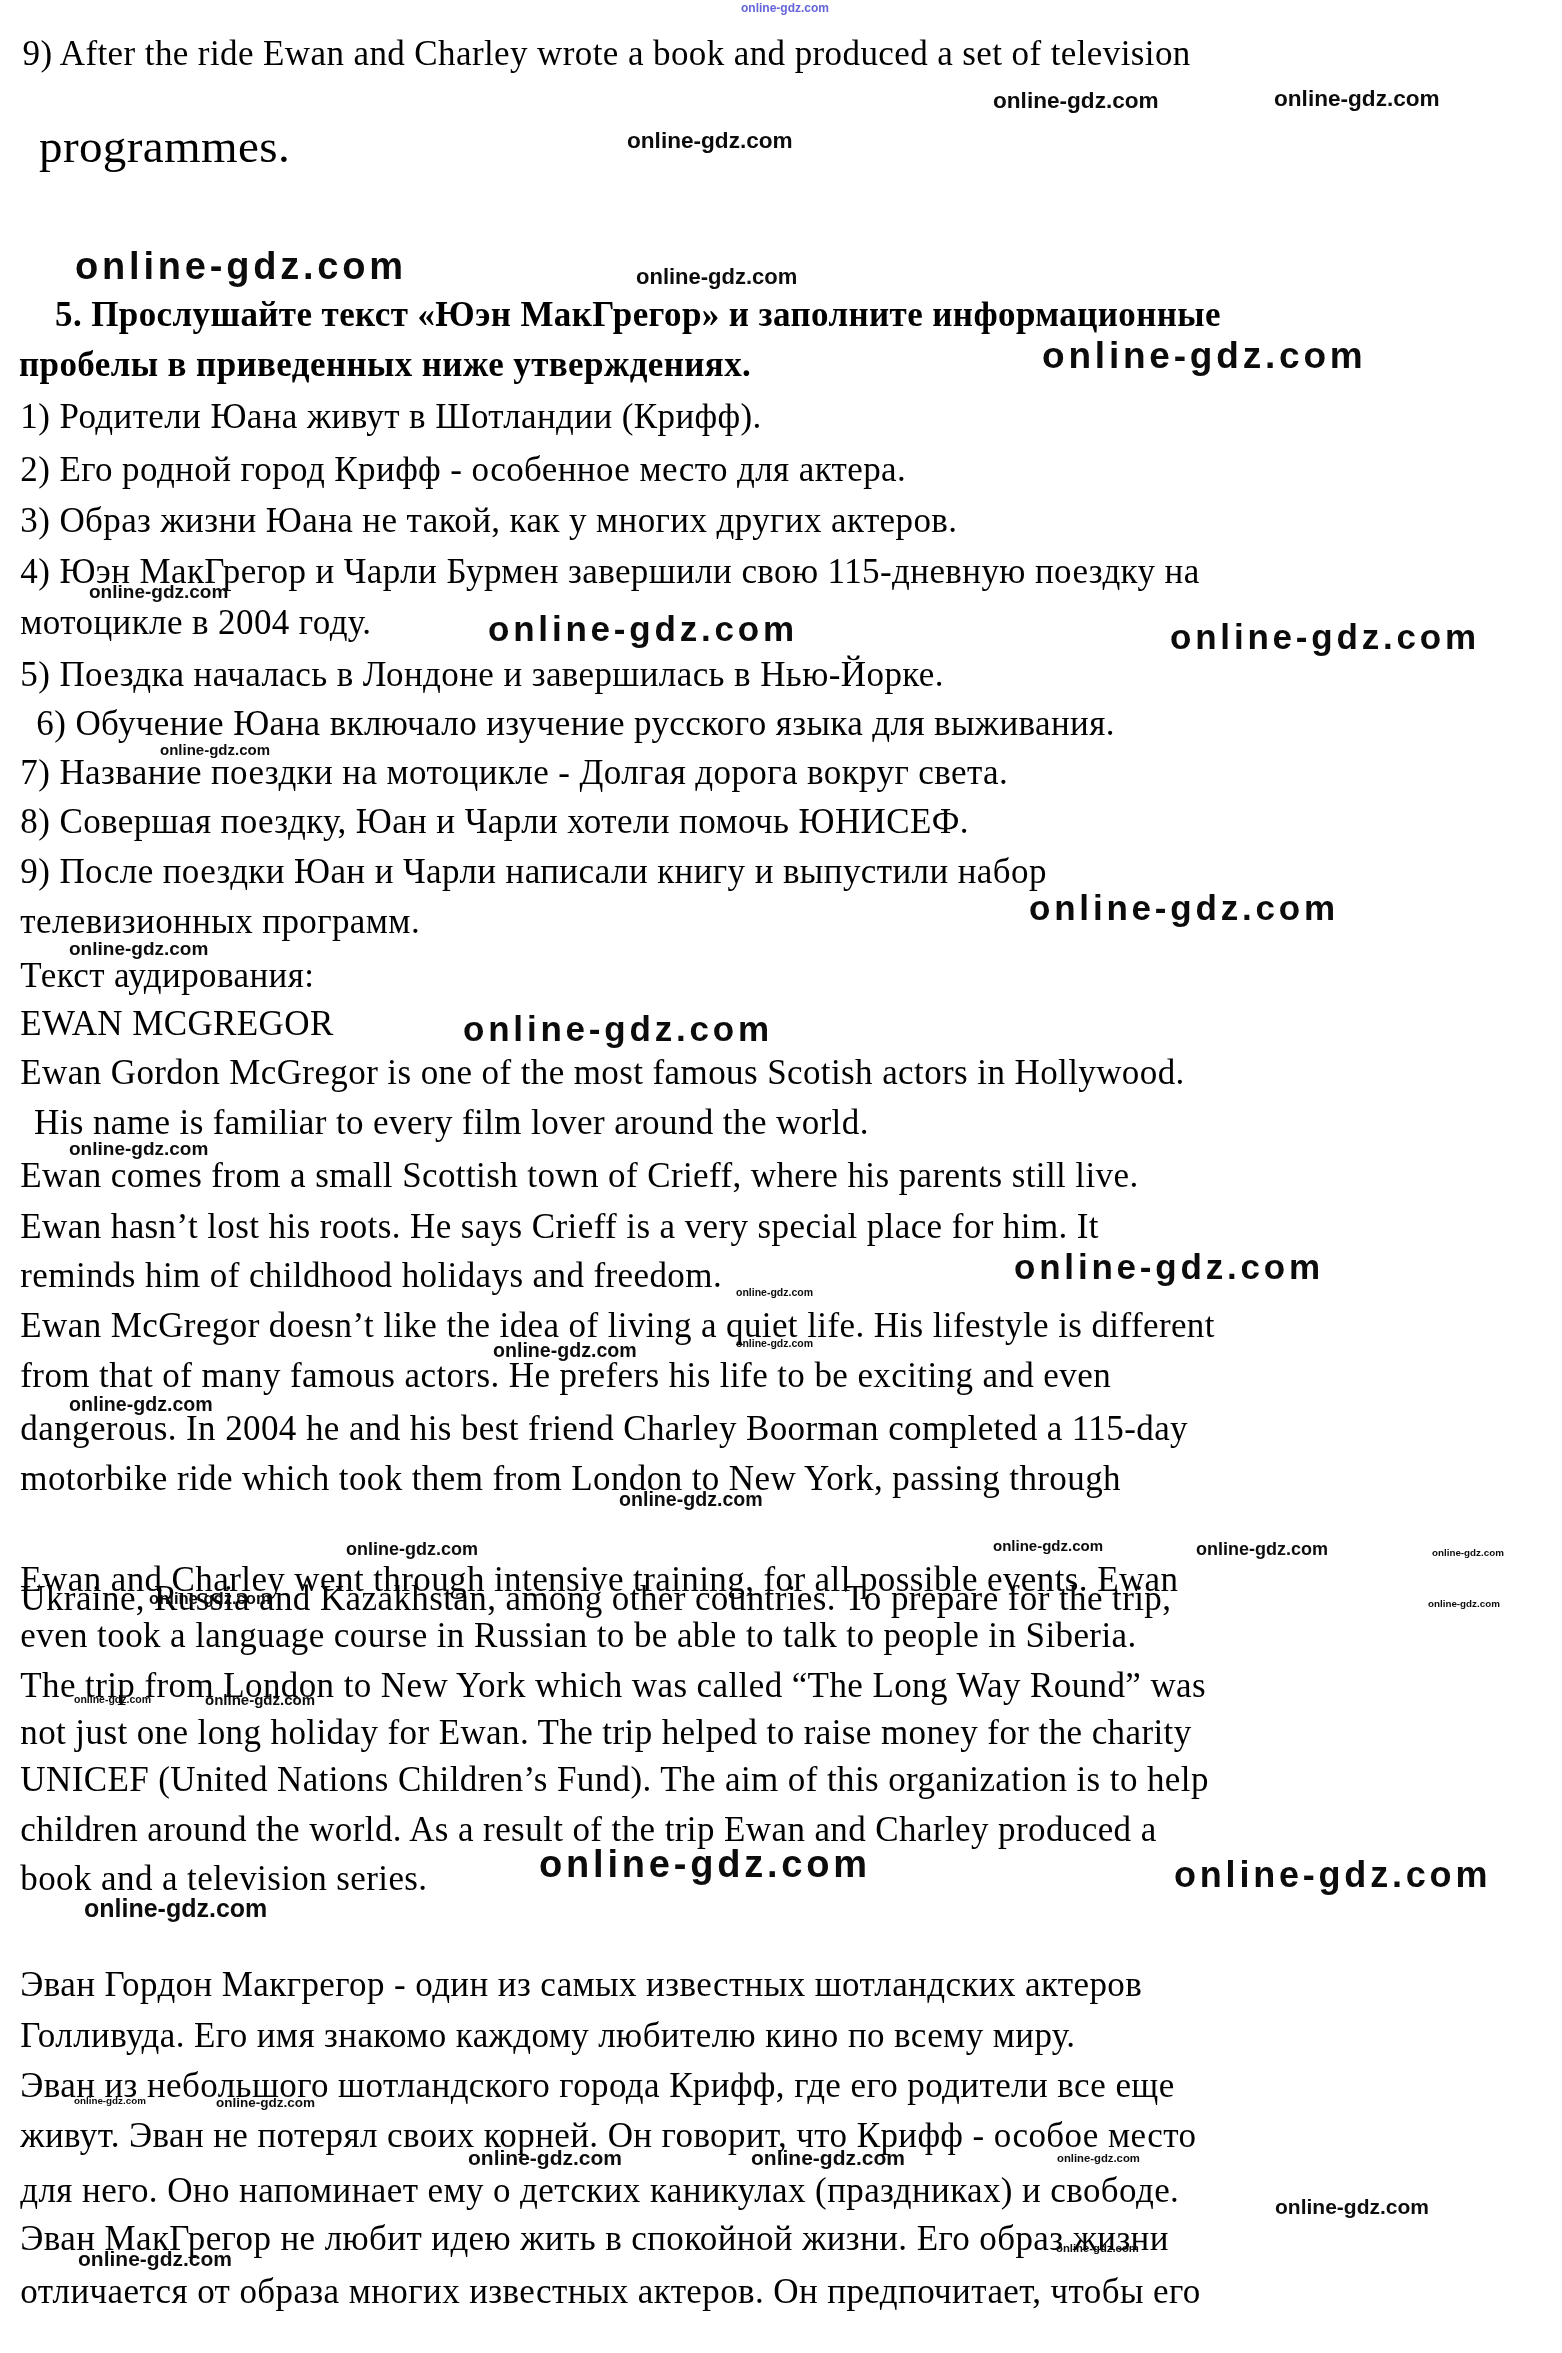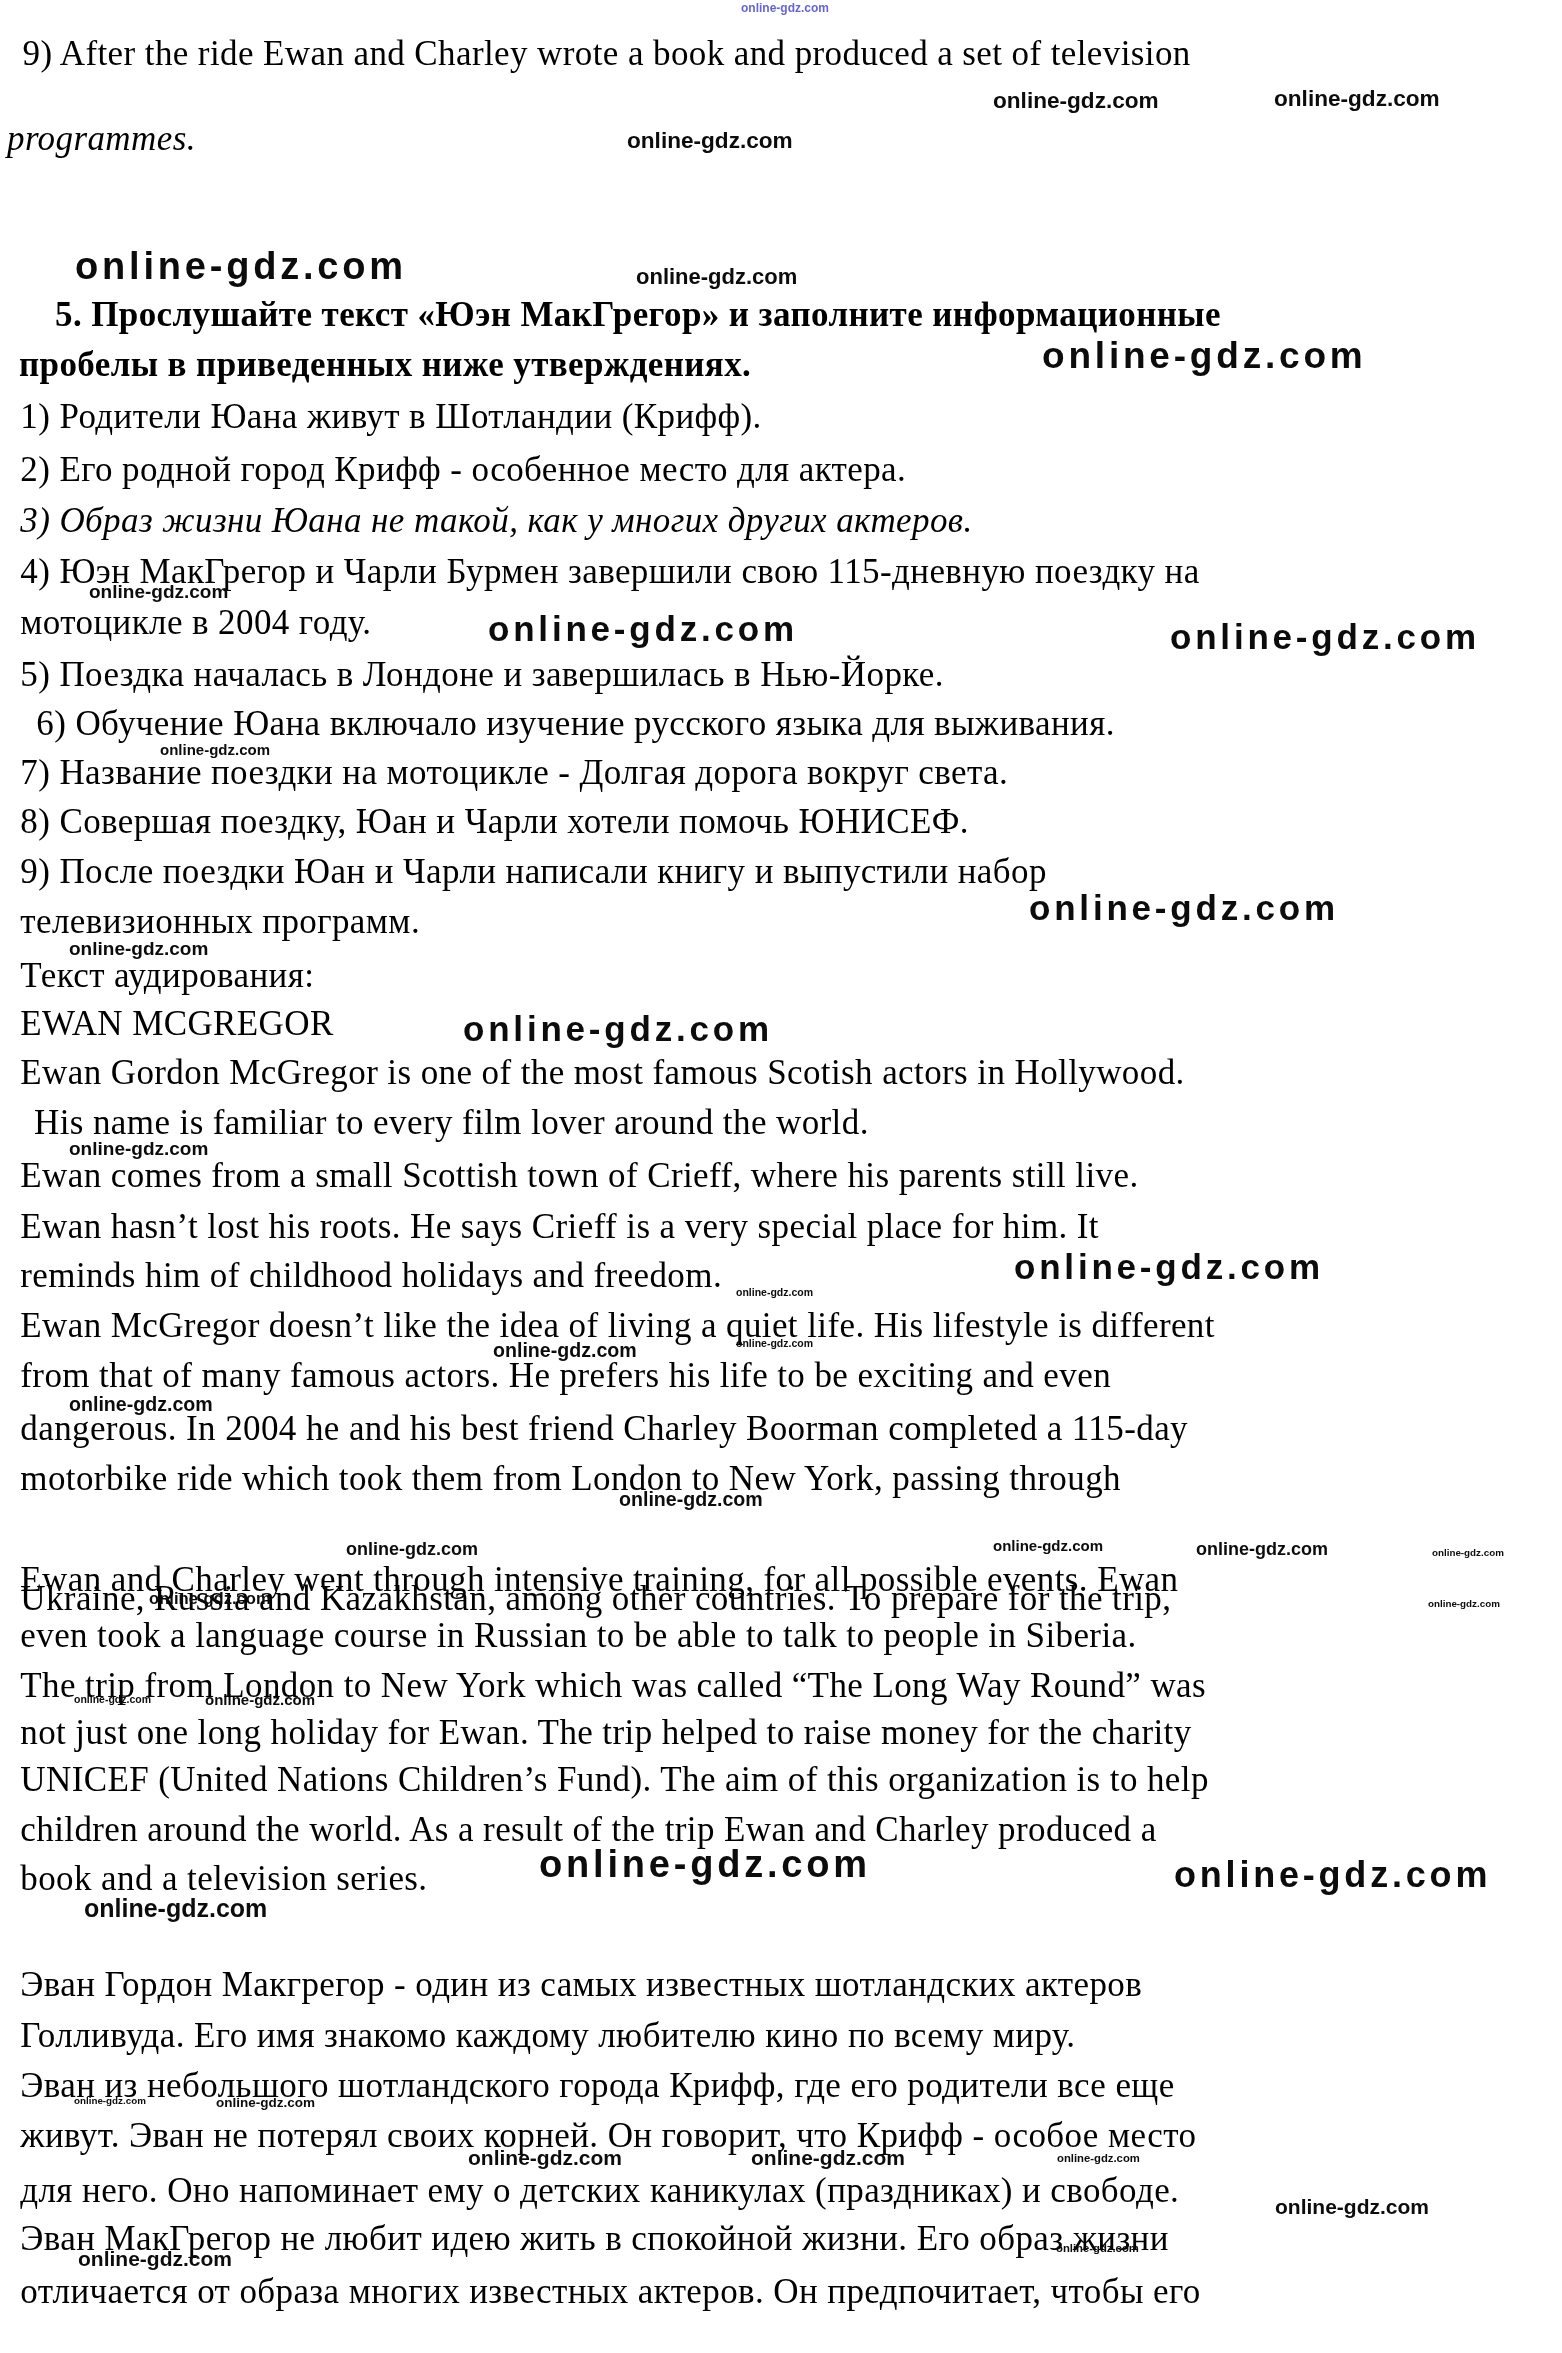--- a/index.html
+++ b/index.html
@@ -28,30 +28,30 @@
     line-height: 1.05;
   }
   .wm.blue { color: #5353d6; opacity: 0.9; }
 </style>
 </head>
 <body>
 
 <div class="page">
   <div>
       <div class="line" style="font-size: 35px; left: 22.6px; top: 34px;">9) After the ride Ewan and Charley wrote a book and produced a set of television</div>
-      <div class="line" style="font-size: 35px; left: 7px; top: 119px; font-style: italic;">programmes.</div>
+      <div class="line" style="font-size: 47px; left: 39px; top: 119px;">programmes.</div>
     </div>
   <div>
       <div class="line bold" style="font-size: 35px; left: 19px; top: 295px; margin-left: 36px;">5. Прослушайте текст «Юэн МакГрегор» и заполните информационные</div>
       <div class="line bold" style="font-size: 35px; left: 19px; top: 345px;">пробелы в приведенных ниже утверждениях.</div>
     </div>
   <div>
       <div class="line" style="font-size: 35px; left: 20.3px; top: 397px;">1) Родители Юана живут в Шотландии (Крифф).</div>
       <div class="line" style="font-size: 35px; left: 20.3px; top: 450px;">2) Его родной город Крифф - особенное место для актера.</div>
-      <div class="line" style="font-size: 35px; left: 20.3px; top: 501px; font-style: italic;">3) Образ жизни Юана не такой, как у многих других актеров.</div>
+      <div class="line" style="font-size: 35px; left: 20.3px; top: 501px;">3) Образ жизни Юана не такой, как у многих других актеров.</div>
       <div class="line" style="font-size: 35px; left: 20.3px; top: 552px;">4) Юэн МакГрегор и Чарли Бурмен завершили свою 115-дневную поездку на</div>
       <div class="line" style="font-size: 35px; left: 20.3px; top: 603px;">мотоцикле в 2004 году.</div>
       <div class="line" style="font-size: 35px; left: 20.3px; top: 655px;">5) Поездка началась в Лондоне и завершилась в Нью-Йорке.</div>
       <div class="line" style="font-size: 35px; left: 20.3px; top: 704px; margin-left: 16px;">6) Обучение Юана включало изучение русского языка для выживания.</div>
       <div class="line" style="font-size: 35px; left: 20.3px; top: 753px;">7) Название поездки на мотоцикле - Долгая дорога вокруг света.</div>
       <div class="line" style="font-size: 35px; left: 20.3px; top: 802px;">8) Совершая поездку, Юан и Чарли хотели помочь ЮНИСЕФ.</div>
       <div class="line" style="font-size: 35px; left: 20.3px; top: 852px;">9) После поездки Юан и Чарли написали книгу и выпустили набор</div>
       <div class="line" style="font-size: 35px; left: 20.3px; top: 902px;">телевизионных программ.</div>
     </div>
   <div>

